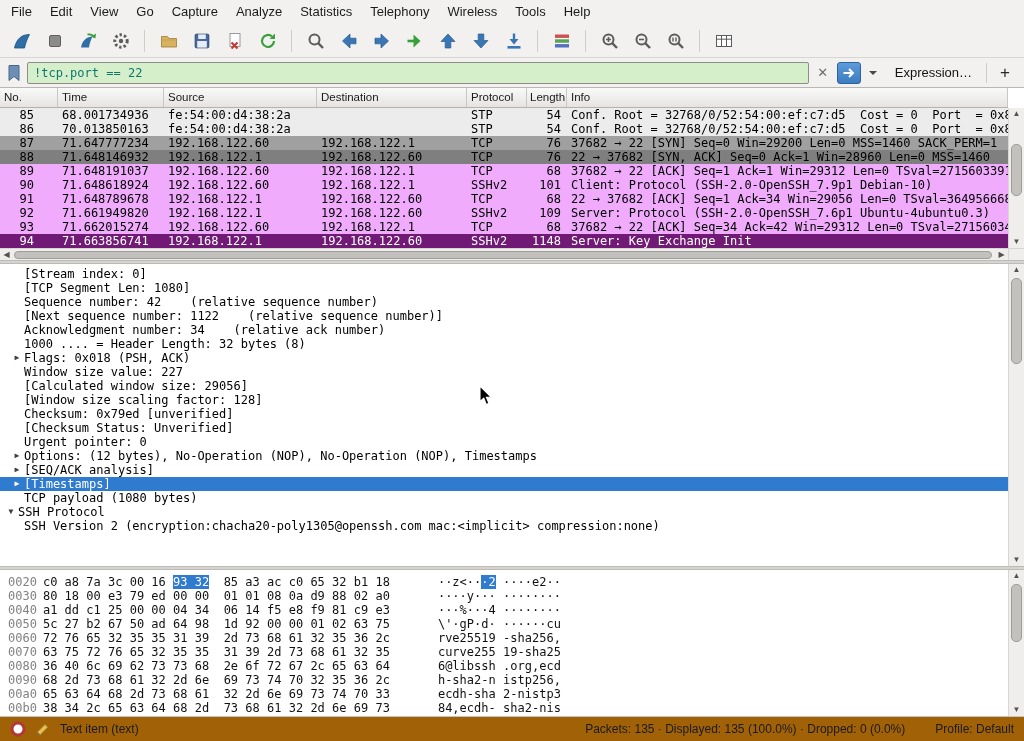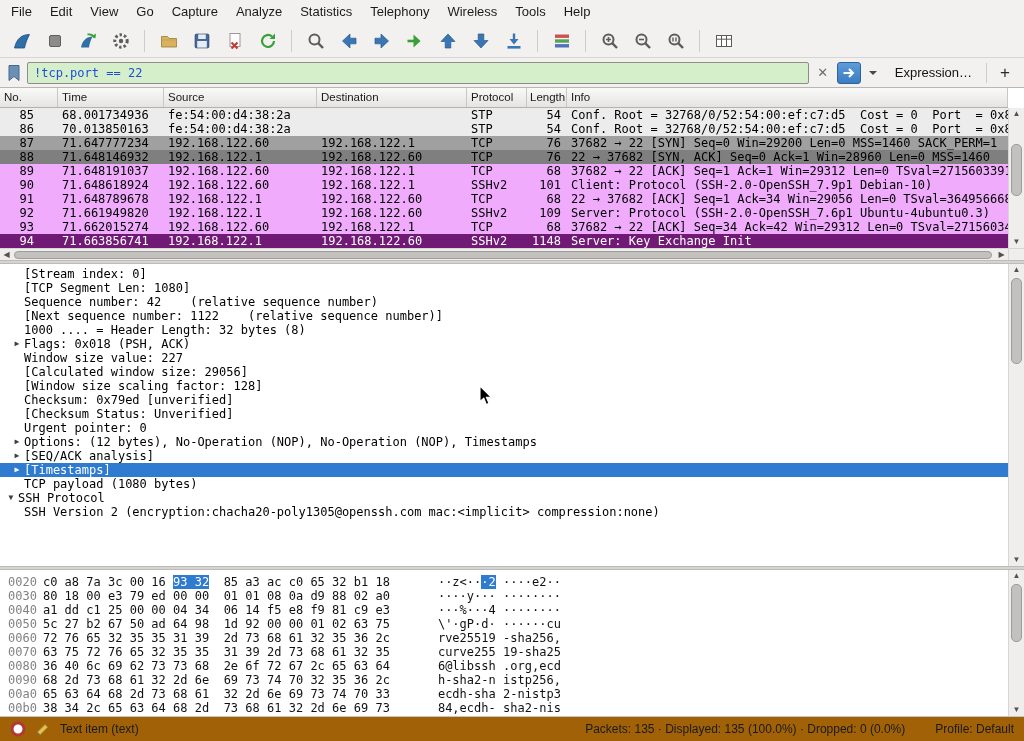--- a/index.html
+++ b/index.html
@@ -17,21 +17,21 @@
   .menu-item { padding: 0 9px; font-size: 13px; color: #1b1b1b; line-height: 24px; }
 
   
   .toolbar { height: 34px; flex: none; display: flex; align-items: center; background: #f2f1ef; border-bottom: 1px solid #d8d6d2; padding-left: 6px; gap: 2px; }
   .tbtn { width: 31px; height: 28px; display: flex; align-items: center; justify-content: center; border-radius: 3px; }
   .tsep { width: 1px; height: 22px; background: #cfcdc9; margin: 0 6px; }
 
   
   .filterbar { height: 30px; flex: none; display: flex; align-items: center; background: #f2f1ef; border-bottom: 1px solid #b9b7b3; padding: 0 5px; gap: 4px; }
   .fbookmark { width: 18px; height: 22px; display: flex; align-items: center; justify-content: center; }
-  .filter-input { flex: 1 1 auto; min-width: 0; height: 22px; background: #d4efca; border: 1px solid #8f8d89; border-radius: 2px; font-family: "DejaVu Sans Mono", monospace; font-size: 12px; color: #1d4ed8; padding: 0 6px; outline: none; }
+  .filter-input { flex: 1 1 auto; min-width: 0; height: 22px; background: #d4efca; border: 1px solid #8f8d89; border-radius: 2px; font-family: "DejaVu Sans Mono", monospace; font-size: 12px; color: #0f766e; padding: 0 6px; outline: none; }
   .fclear { width: 20px; height: 22px; display: flex; align-items: center; justify-content: center; color: #6e6c68; font-size: 13px; font-weight: bold; }
   .fapply { width: 24px; height: 22px; background: linear-gradient(#5d9bd9, #3c7cc0); border: 1px solid #2d639c; border-radius: 3px; display: flex; align-items: center; justify-content: center; }
   .fcaret { width: 16px; height: 22px; display: flex; align-items: center; justify-content: center; }
   .fcaret i { width: 0; height: 0; border: 4px solid transparent; border-top-color: #4a4844; margin-top: 4px; }
   .fexpr { font-size: 13px; color: #141414; padding: 0 10px; }
   .fsep { width: 1px; height: 20px; background: #cfcdc9; }
   .fplus { font-size: 17px; color: #2a2a2a; padding: 0 9px; }
 
   
   .list-wrap { height: 172px; flex: none; position: relative; background: #fff; overflow: hidden; }
@@ -380,20 +380,21 @@
   </div>
 
   <div class="splitter"></div>
 
   <div class="details">
     <div class="dlines">
         <div class="dline ind1"><span class="darrow"></span><span class="dtext">[Stream index: 0]</span></div>
         <div class="dline ind1"><span class="darrow"></span><span class="dtext">[TCP Segment Len: 1080]</span></div>
         <div class="dline ind1"><span class="darrow"></span><span class="dtext">Sequence number: 42    (relative sequence number)</span></div>
         <div class="dline ind1"><span class="darrow"></span><span class="dtext">[Next sequence number: 1122    (relative sequence number)]</span></div>
+        <div class="dline ind1"><span class="darrow"></span><span class="dtext">Acknowledgment number: 34    (relative ack number)</span></div>
         <div class="dline ind1"><span class="darrow"></span><span class="dtext">1000 .... = Header Length: 32 bytes (8)</span></div>
         <div class="dline ind1"><span class="darrow">▶</span><span class="dtext">Flags: 0x018 (PSH, ACK)</span></div>
         <div class="dline ind1"><span class="darrow"></span><span class="dtext">Window size value: 227</span></div>
         <div class="dline ind1"><span class="darrow"></span><span class="dtext">[Calculated window size: 29056]</span></div>
         <div class="dline ind1"><span class="darrow"></span><span class="dtext">[Window size scaling factor: 128]</span></div>
         <div class="dline ind1"><span class="darrow"></span><span class="dtext">Checksum: 0x79ed [unverified]</span></div>
         <div class="dline ind1"><span class="darrow"></span><span class="dtext">[Checksum Status: Unverified]</span></div>
         <div class="dline ind1"><span class="darrow"></span><span class="dtext">Urgent pointer: 0</span></div>
         <div class="dline ind1"><span class="darrow">▶</span><span class="dtext">Options: (12 bytes), No-Operation (NOP), No-Operation (NOP), Timestamps</span></div>
         <div class="dline ind1"><span class="darrow">▶</span><span class="dtext">[SEQ/ACK analysis]</span></div>

